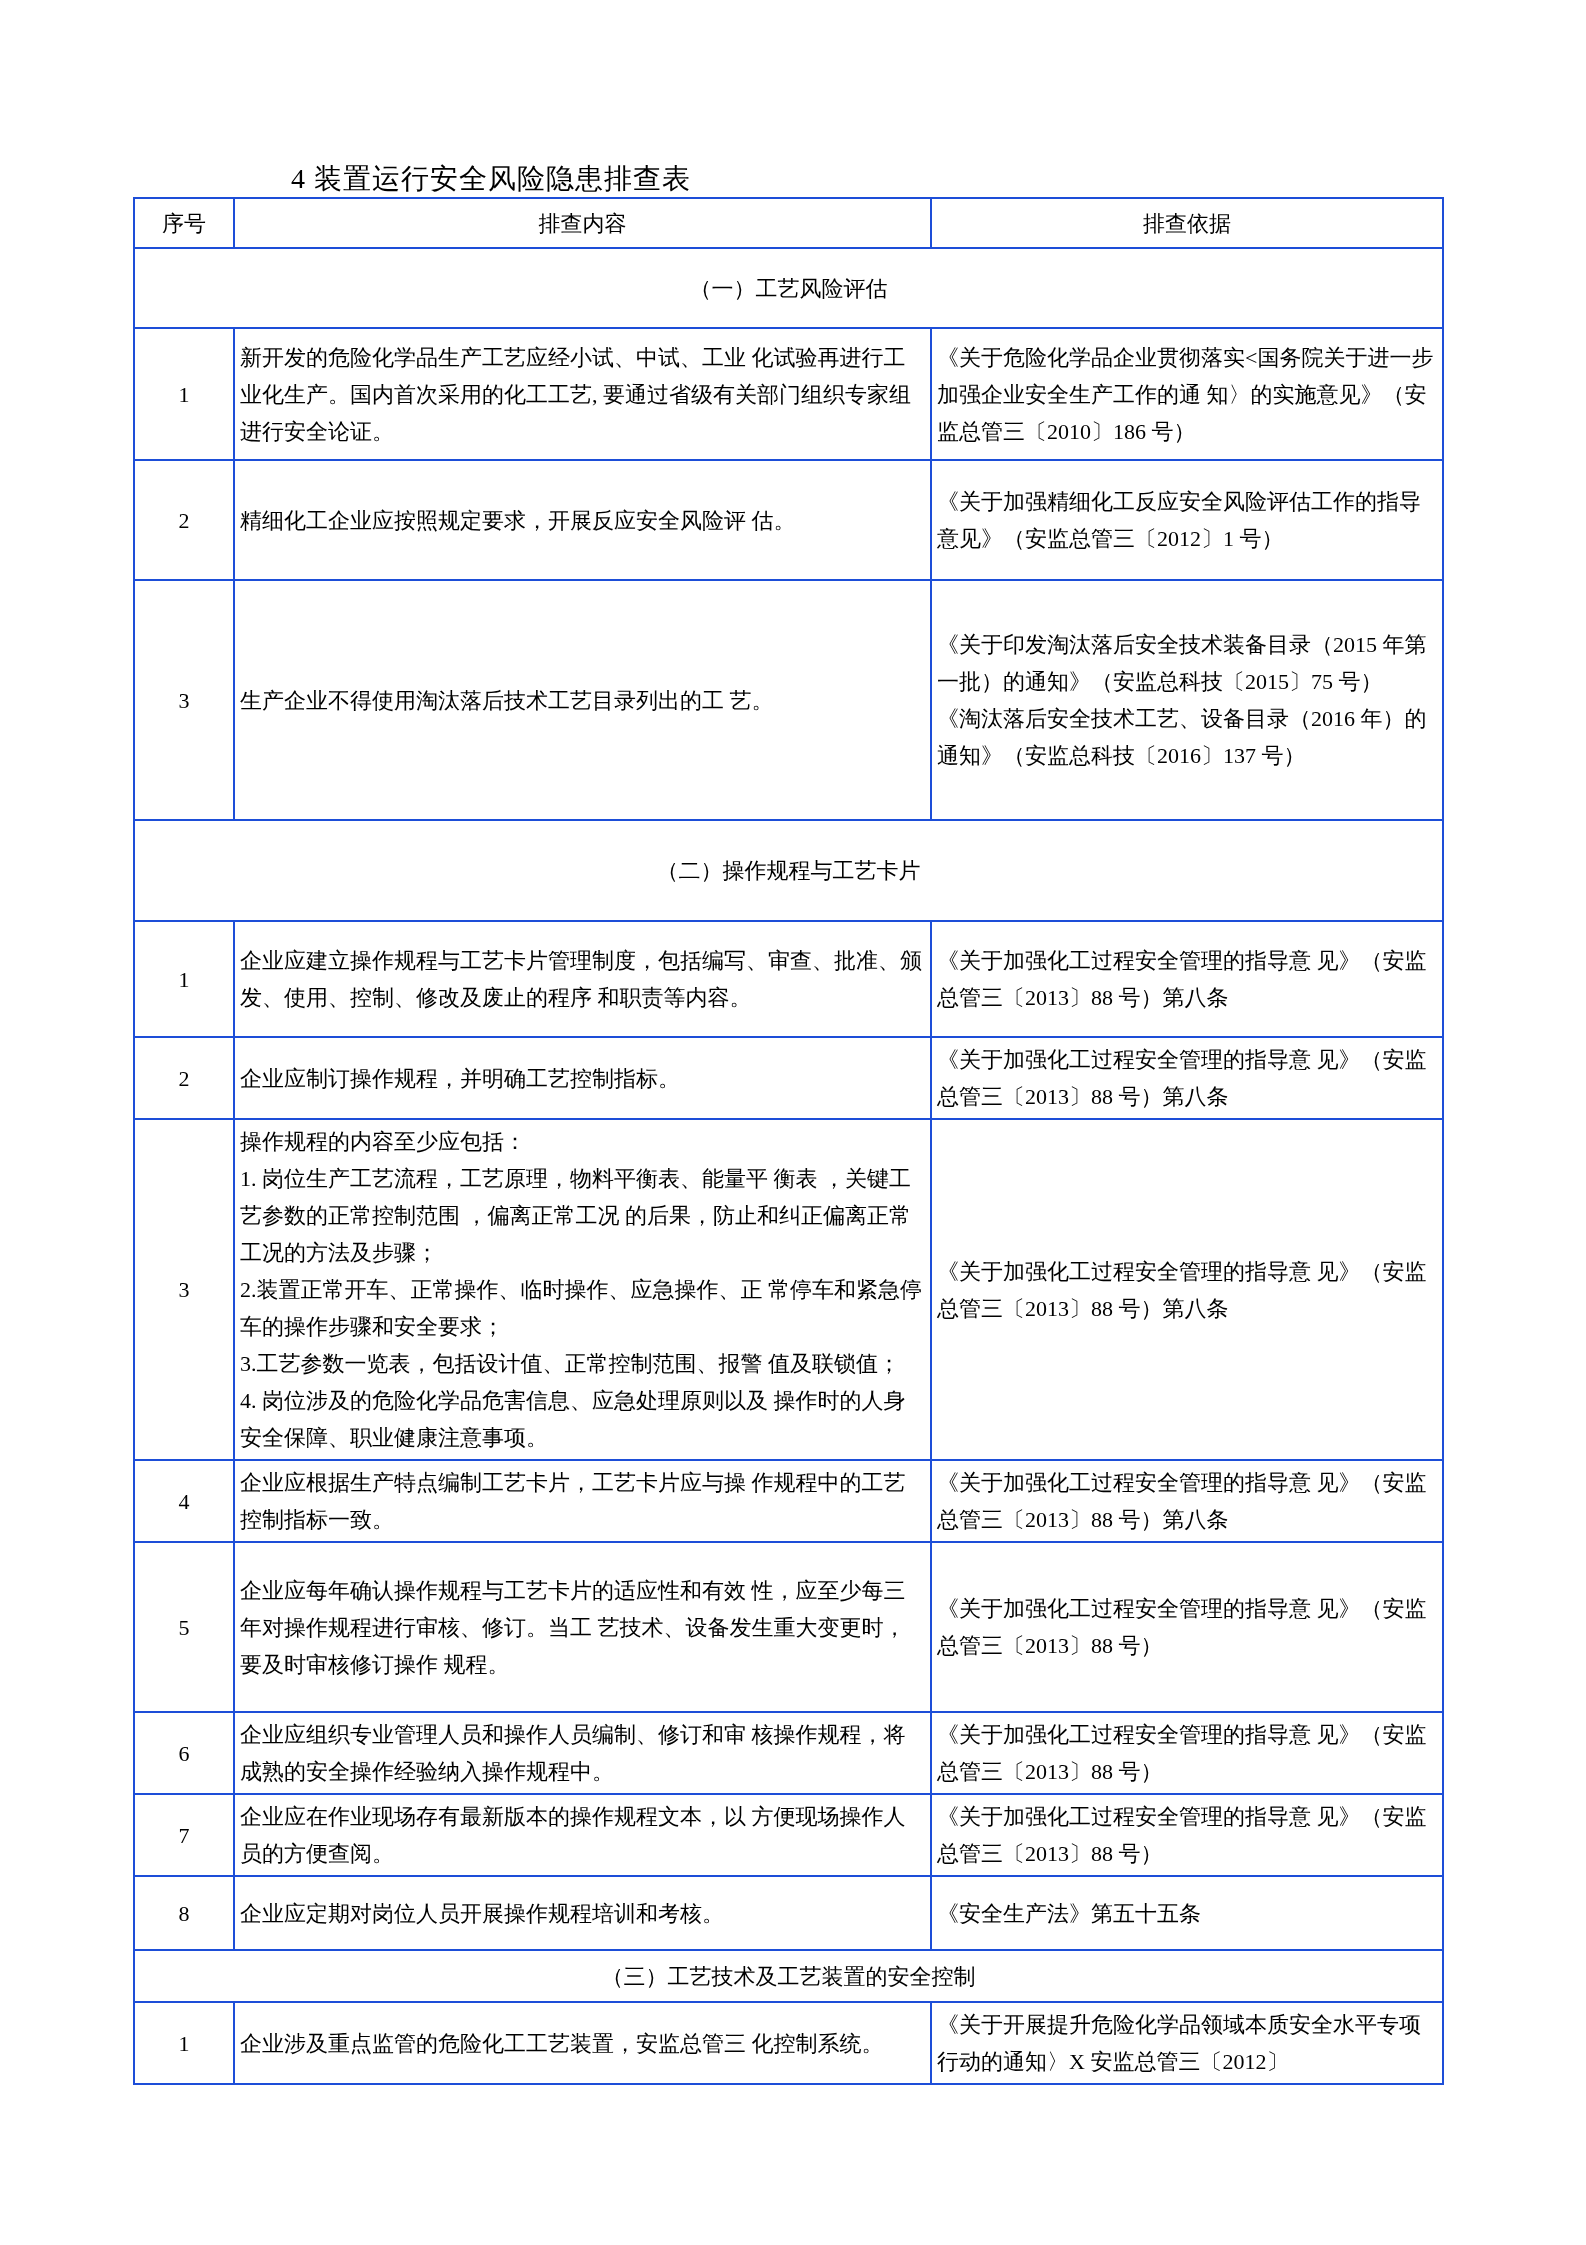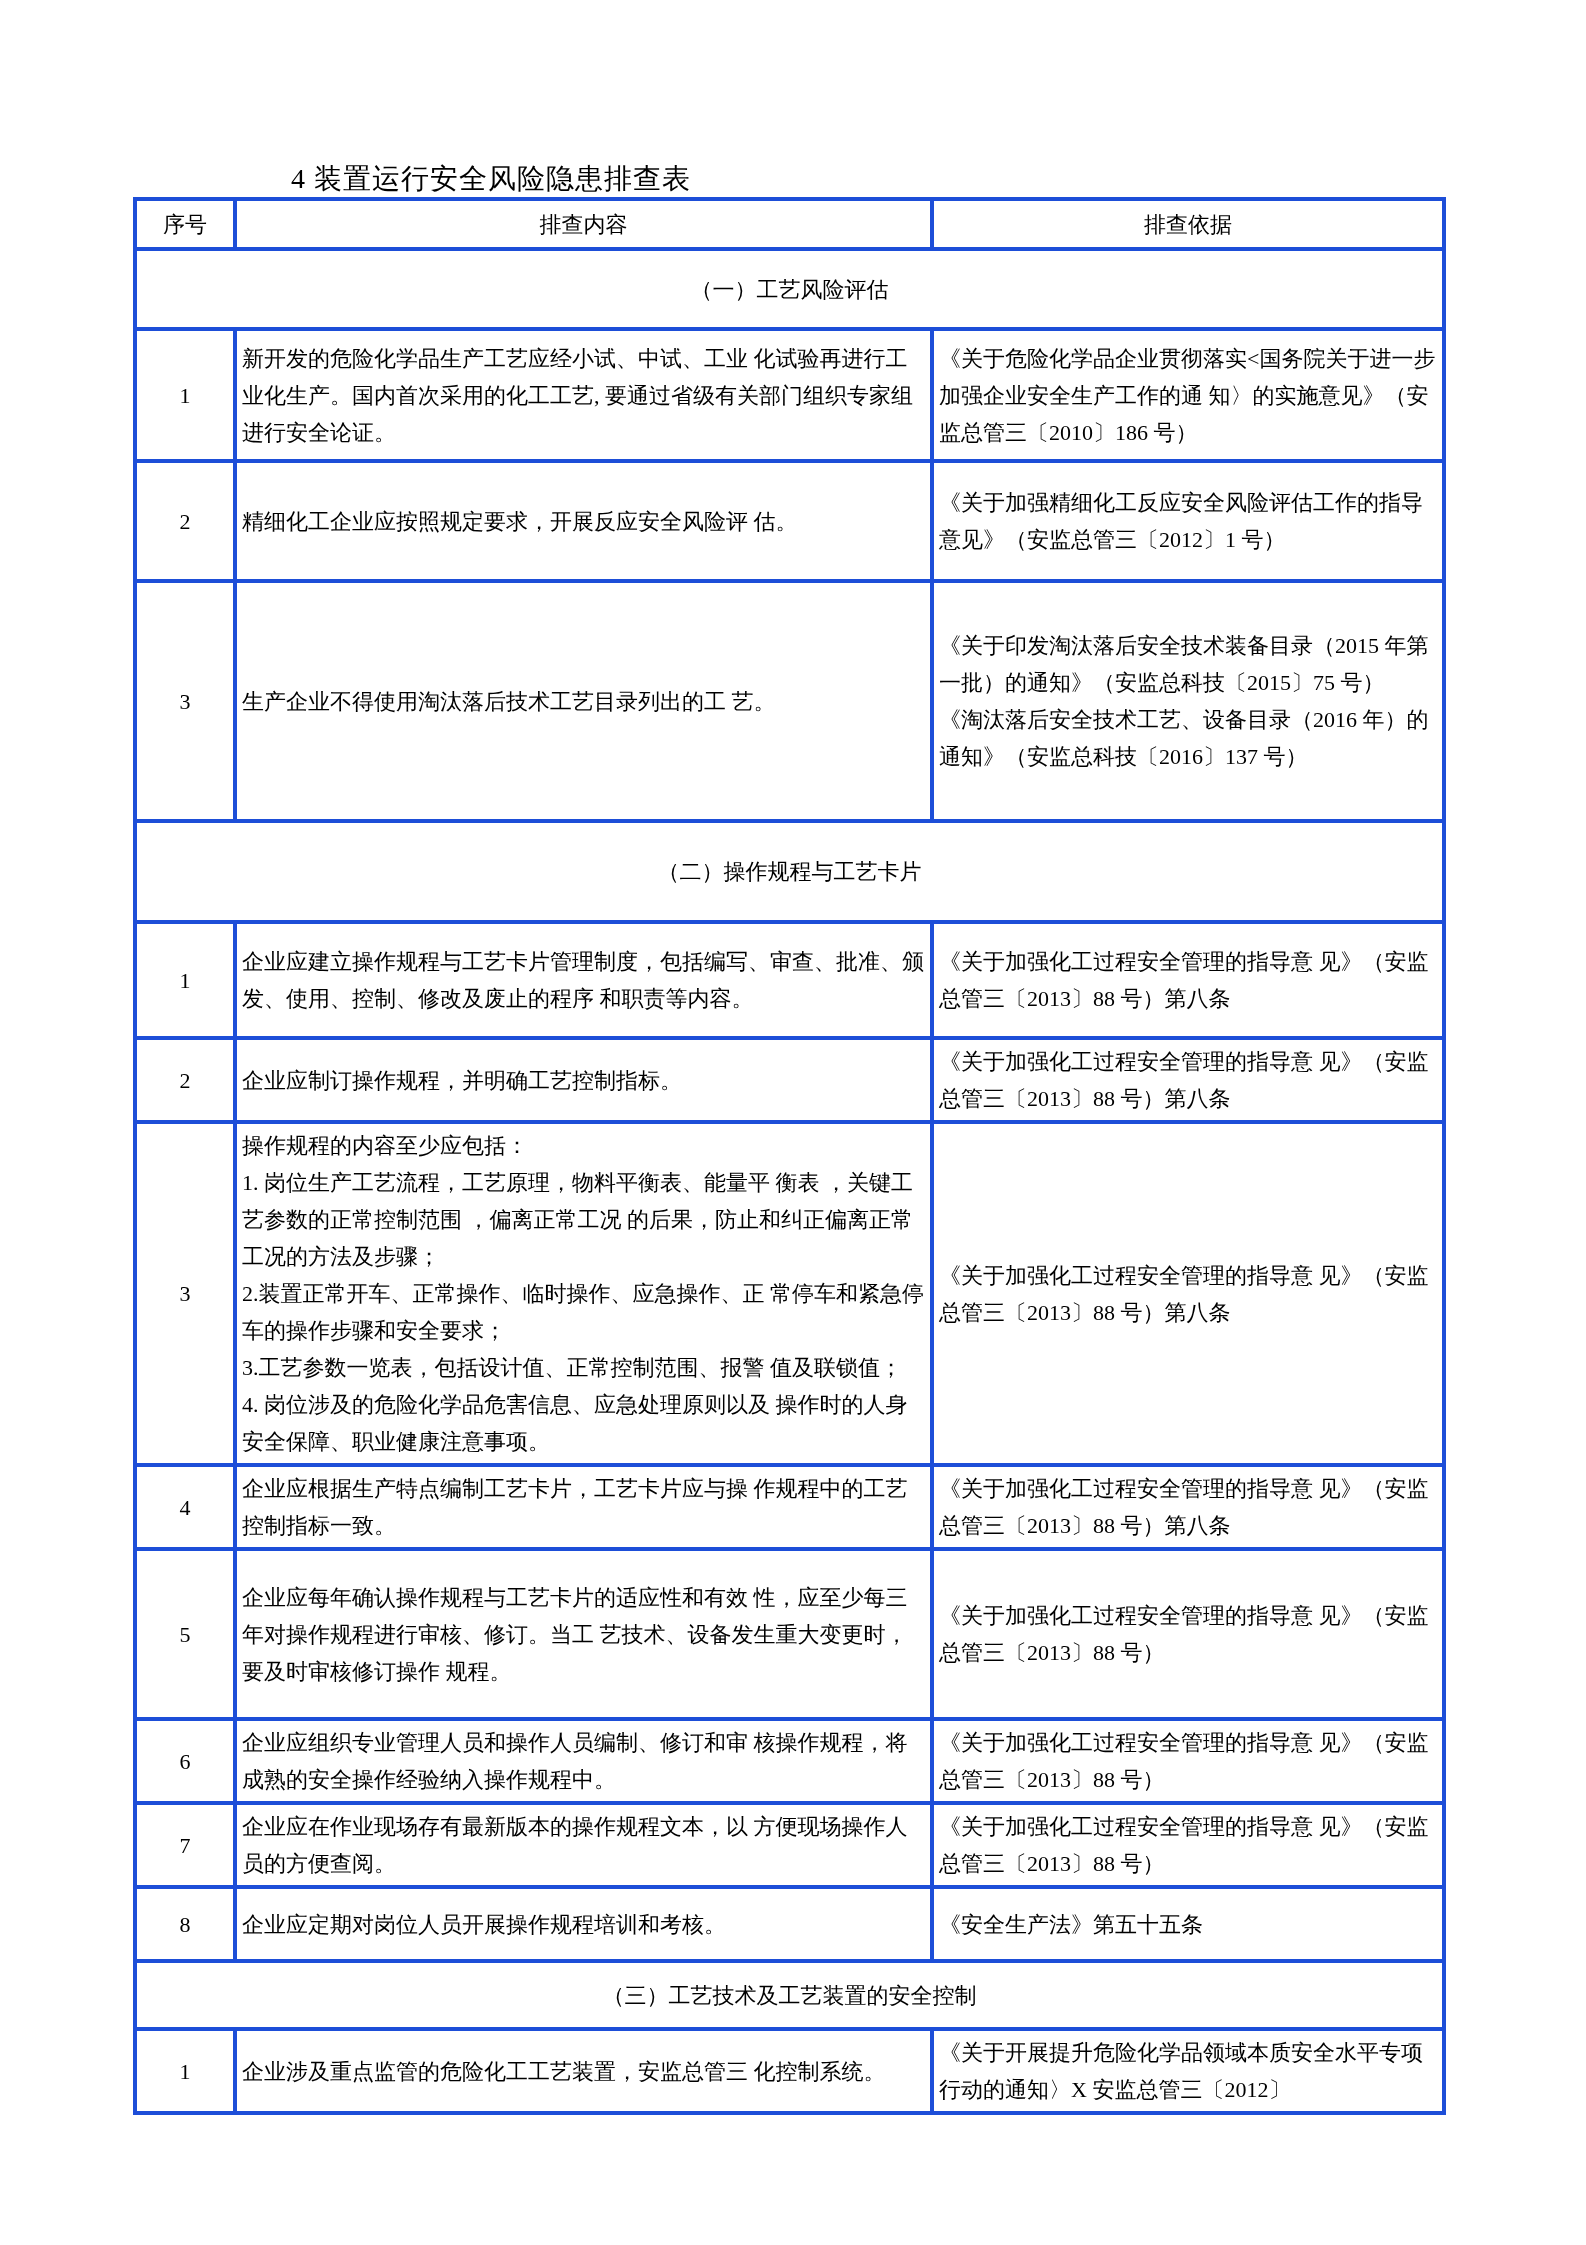--- a/index.html
+++ b/index.html
@@ -25,21 +25,21 @@
     position: absolute;
     top: 197px;
     left: 133px;
     width: 1309px;
     border-collapse: collapse;
     table-layout: fixed;
     font-size: 22px;
     line-height: 37px;
   }
   table.checklist td {
-    border: 4px solid #1d4ed8;
+    border: 2px solid #1d4ed8;
     vertical-align: middle;
     padding: 3px 5px;
     overflow: hidden;
   }
   td.num {
     text-align: center;
   }
   td.hdr {
     text-align: center;
   }
@@ -136,21 +136,21 @@
     <td class="num">7</td>
     <td class="content">企业应在作业现场存有最新版本的操作规程文本，以 方便现场操作人员的方便查阅。</td>
     <td class="basis">《关于加强化工过程安全管理的指导意 见》（安监总管三〔2013〕88 号）</td>
   </tr>
   <tr style="height:74px">
     <td class="num">8</td>
     <td class="content">企业应定期对岗位人员开展操作规程培训和考核。</td>
     <td class="basis">《安全生产法》第五十五条</td>
   </tr>
 
-  <tr style="height:68px">
+  <tr style="height:52px">
     <td class="section" colspan="3">（三）工艺技术及工艺装置的安全控制</td>
   </tr>
   <tr style="height:78px">
     <td class="num">1</td>
     <td class="content">企业涉及重点监管的危险化工工艺装置，安监总管三 化控制系统。</td>
     <td class="basis">《关于开展提升危险化学品领域本质安全水平专项行动的通知〉X 安监总管三〔2012〕</td>
   </tr>
 </tbody>
   </table>
 

